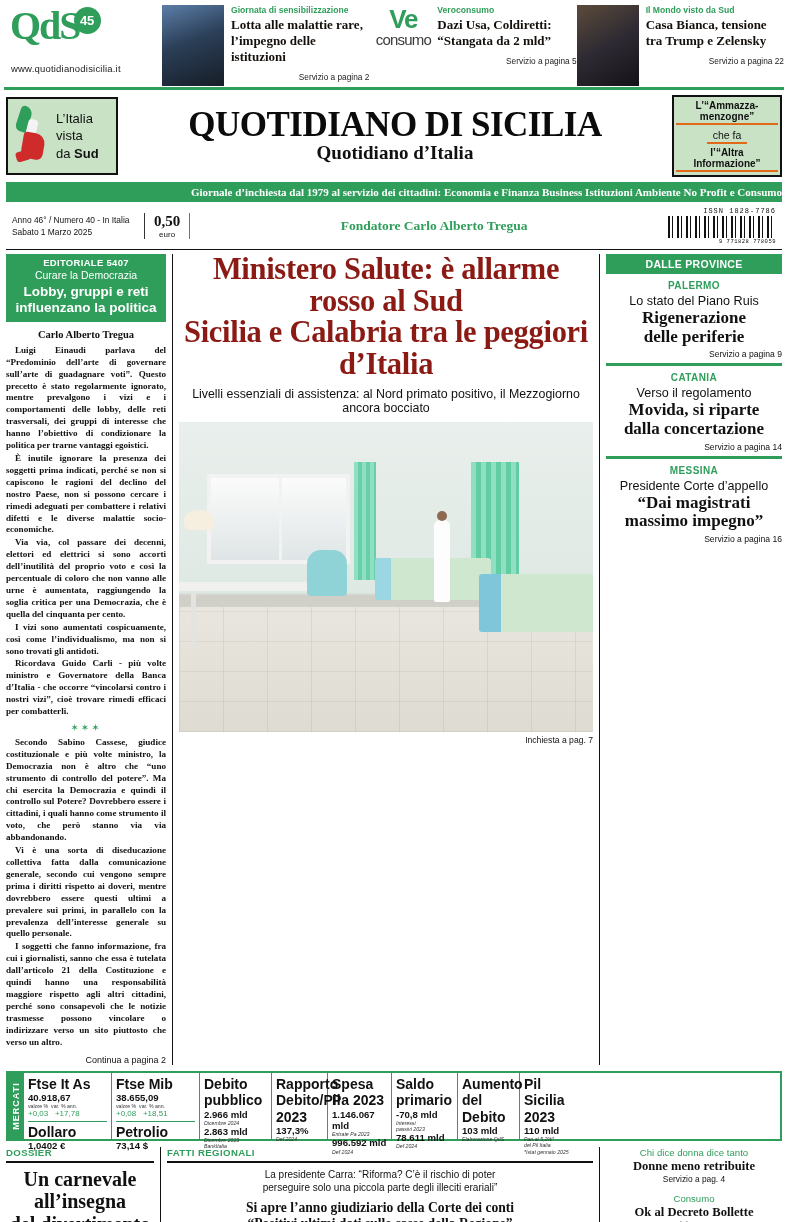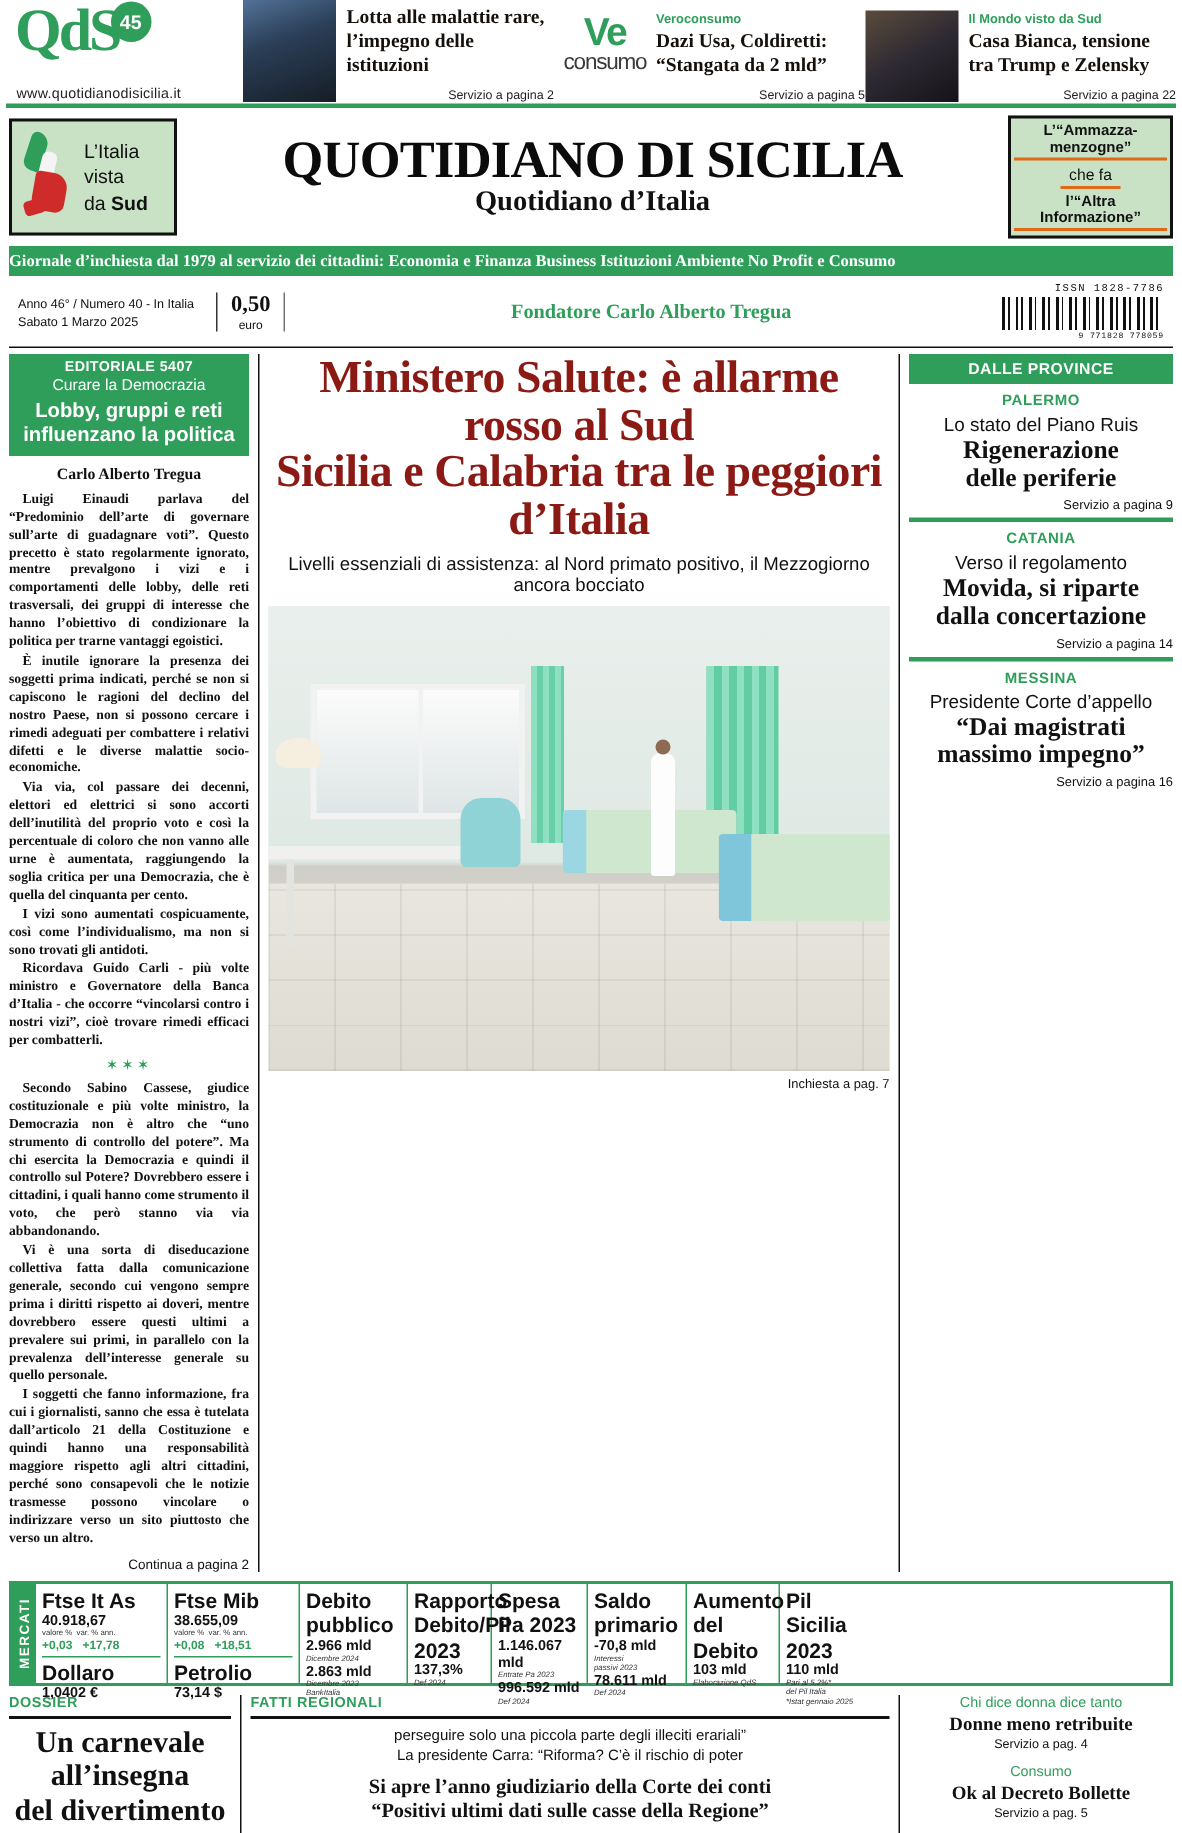--- a/index.html
+++ b/index.html
@@ -6,21 +6,21 @@
   body {
     width:788px; height:1222px;
     background:#ffffff;
     font-family:"Liberation Sans", sans-serif;
     color:#111;
     overflow:hidden;
   }
   .page { position:relative; width:788px; height:1222px; }
 
   
-  .teaser-strip { display:flex; height:68px; padding:2px 4px 0 4px; box-sizing:border-box;align-items:flex-end; }
+  .teaser-strip { display:flex; height:86px; padding:2px 4px 0 4px; box-sizing:border-box; }
   .logo-cell { width:158px; flex:none; padding-top:4px; }
   .qds-logo { font-family:"Liberation Serif", serif; font-weight:bold; font-size:40px; color:#2f9e5b; letter-spacing:-2px; line-height:1; padding-left:6px; position:relative; }
   .qds-logo .badge { display:inline-block; width:27px; height:27px; border-radius:50%; background:#2f9e5b; color:#fff; font-size:13px; font-family:"Liberation Sans",sans-serif; letter-spacing:0; text-align:center; line-height:27px; vertical-align:super; margin-left:-6px; }
   .qds-url { font-size:9.5px; color:#222; padding-left:7px; margin-top:17px; letter-spacing:.2px;}
 
   .teaser { display:flex; flex:1; padding:3px 0 0 0; }
   .teaser-photo { width:62px; flex:none; margin-right:7px; background:#6a7a8c; }
   .teaser-photo.ph1 { background:linear-gradient(160deg,#5c7ea8 0%,#2b3f58 45%,#161d26 100%); }
   .teaser-photo.ph2 { background:linear-gradient(150deg,#5b4b3b 0%,#2e2a33 50%,#141218 100%); }
   .teaser-txt { flex:1; }
@@ -47,21 +47,21 @@
 
   .title-block { flex:1; text-align:center; padding:0 6px;}
   .paper-title { font-family:"Liberation Serif", serif; font-weight:bold; font-size:35px; line-height:.96; letter-spacing:-.5px; color:#0b0b0b; white-space:nowrap; }
   .paper-sub { font-family:"Liberation Serif", serif; font-weight:bold; font-size:19px; color:#111; margin-top:1px; }
 
   .ammazza { width:110px; flex:none; border:2px solid #111; background:#c9e2c6; padding:3px 2px; box-sizing:border-box; text-align:center; }
   .am-l1 { font-size:10px; font-weight:bold; color:#111; border-bottom:2px solid #e06a18; padding-bottom:1px; }
   .am-l2 { font-size:10.5px; color:#111; margin:4px 0 3px; border-bottom:2px solid #e06a18; display:inline-block; padding:0 6px 1px;}
   .am-l3 { font-size:10px; font-weight:bold; color:#111; border-bottom:2px solid #e06a18; padding-bottom:1px; }
 
-  .green-band { background:#2f9e5b; color:#fff; text-align:left; font-family:"Liberation Serif",serif; font-weight:bold; font-size:11px; padding:4px 0; margin:5px 6px 0; }
+  .green-band { background:#2f9e5b; color:#fff; text-align:right; font-family:"Liberation Serif",serif; font-weight:bold; font-size:11px; padding:4px 0; margin:5px 6px 0; }
 
   .infoline { display:flex; align-items:center; padding:5px 6px 4px; border-bottom:1px solid #111; margin:0 6px; }
   .il-left { font-size:8.4px; line-height:1.45; width:132px; }
   .il-price { border-left:1px solid #333; border-right:1px solid #737373; padding:0 9px; margin-right:10px; text-align:center;}
   .il-price .p { font-family:"Liberation Serif",serif; font-weight:bold; font-size:15px; }
   .il-price .e { font-size:8px; }
   .il-founder { flex:1; text-align:center; font-family:"Liberation Serif",serif; font-weight:bold; font-size:13.5px; }
   .il-founder span { color:#2f9e5b; }
   .il-barcode { width:108px; text-align:right; }
   .bc-issn { font-family:"Liberation Mono",monospace; font-size:7px; letter-spacing:1px; }
@@ -118,21 +118,21 @@
 
   
   .mercati { display:flex; border:2px solid #2f9e5b; margin:6px 6px 0; height:70px; box-sizing:border-box; }
   .mk-tab { width:16px; background:#2f9e5b; color:#fff; flex:none; position:relative; }
   .mk-tab span { position:absolute; left:50%; top:50%; transform:translate(-50%,-50%) rotate(-90deg); font-size:9px; font-weight:bold; letter-spacing:1px; white-space:nowrap;}
   .mk-col { border-right:1px solid #2f9e5b; padding:3px 4px; box-sizing:border-box; font-size:7.4px; line-height:1.18; }
   .mk-col:last-child{border-right:none;}
   .mk-name { font-family:Liberation Sans, sans-serif; font-size:14px; font-weight:bold;}
   .mk-val { font-family:"Liberation Sans",sans-serif; font-size:9.6px; font-weight:bold; }
   .mk-lbl { font-size:5.2px; color:#333; }
-  .mk-pct { font-size:8px; font-weight:bold; color:#2f9e5b; }
+  .mk-pct { font-size:8px; font-weight:normal; color:#2f9e5b; }
   .mk-half { border-bottom:1px solid #2f9e5b; padding-bottom:2px; margin-bottom:2px;}
   .mk-note { font-size:5.2px; font-style:italic; color:#333; }
   .mk-greenbox { background:#2f9e5b; color:#fff; font-size:5.4px; font-weight:bold; text-align:center; padding:2px 1px; margin-top:6px; line-height:1.25;}
   .mk-euribor { font-size:12px; font-weight:bold; color:#2f9e5b; margin-top:4px;}
 
   
   .lower { display:flex; padding:6px 6px 0; }
   .low-left { width:148px; flex:none; padding-right:6px; border-right:1px solid #111;}
   .low-mid { flex:1; padding:0 6px; border-right:1px solid #111;}
   .low-right { width:176px; flex:none; padding-left:6px; }
@@ -425,22 +425,22 @@
         <div>all’insegna</div>
         <div>del divertimento</div>
       </div>
 
     </div>
 
     <div class="low-mid">
       <div class="sec-kick">FATTI REGIONALI</div>
       <div class="sec-rule"></div>
       <div class="fr-lead">
+        <div>La presidente Carra: “Riforma? C’è il rischio di poter</div>
         <div>perseguire solo una piccola parte degli illeciti erariali”</div>
-        <div>La presidente Carra: “Riforma? C’è il rischio di poter</div>
       </div>
       <div class="fr-title">
         <div>Si apre l’anno giudiziario della Corte dei conti</div>
         <div>“Positivi ultimi dati sulle casse della Regione”</div>
       </div>
 
     </div>
 
     <div class="low-right">
       <div class="brief">

